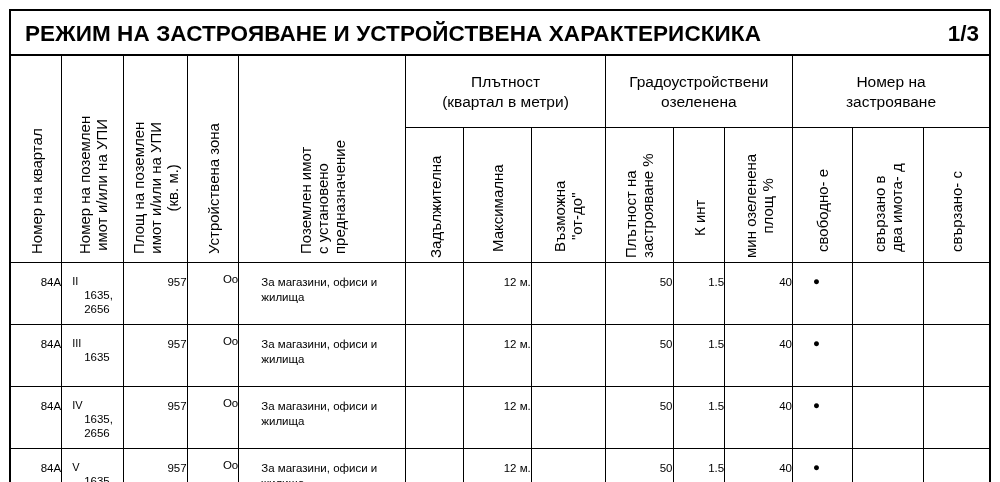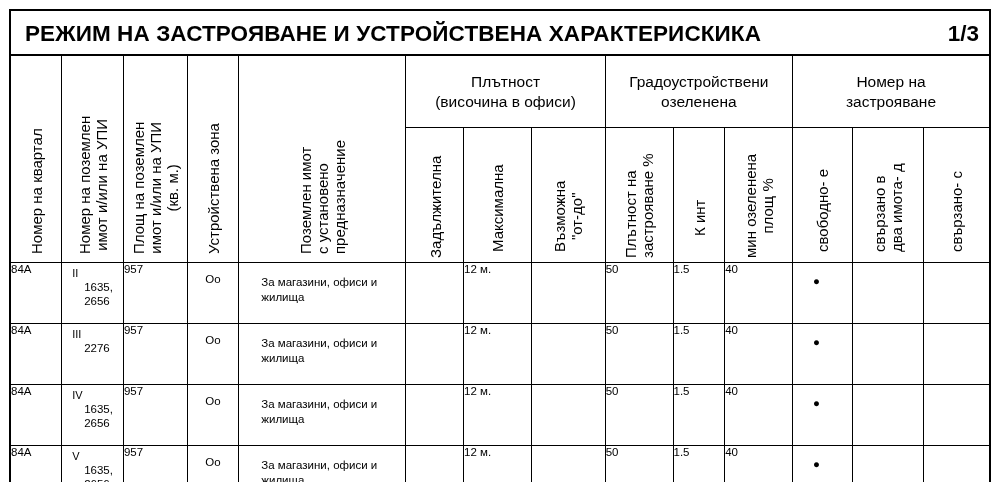--- a/index.html
+++ b/index.html
@@ -17,25 +17,25 @@
   .vert { height:205px; position:relative; }
   .vert .vt { position:absolute; left:50%; bottom:8px; transform-origin:left bottom;
               transform:rotate(-90deg) translate(0, 50%); white-space:nowrap;
               font-size:15px; line-height:17px; text-align:center; }
   .grp { height:71px; text-align:center; font-size:15.5px; line-height:20px; vertical-align:middle; }
   .sub { height:134px; position:relative; }
   .sub .vt { position:absolute; left:50%; bottom:8px; transform-origin:left bottom;
              transform:rotate(-90deg) translate(0, 50%); white-space:nowrap;
              font-size:15px; line-height:17px; text-align:left; }
   tr.data td { height:48px; font-size:11.5px; vertical-align:top; position:relative; }
-  .cc { text-align:left; }
-  .zone { text-align:center; padding-top:10px; }
+  .cc { text-align:right; padding-top:13px; }
+  .zone { text-align:right; padding-top:10px; }
   .purpose { padding:12px 3px 0 22px; line-height:15px; }
   .parcel { line-height:14px; padding-top:3px; }
-  .parcel .roman { padding-left:10px; font-size:11px; }
+  .parcel .roman { padding-left:10px; font-size:11px;margin-top:8px; }
   .parcel .nums { padding-left:22px; }
   .dot { font-size:16px; text-align:left; padding:12px 0 0 20px; }
 </style>
 </head>
 <body>
 
 <div class="wrap">
   <div class="titlebar">
     <div class="title">РЕЖИМ НА ЗАСТРОЯВАНЕ И УСТРОЙСТВЕНА ХАРАКТЕРИСКИКА</div>
     <div class="page">1/3</div>
@@ -68,21 +68,21 @@
       <th rowspan="2" class="vert">
         <div class="vt"><span>Площ на поземлен</span><br><span>имот и/или на УПИ</span><br><span>(кв. м.)</span></div>
       </th>
       <th rowspan="2" class="vert">
         <div class="vt"><span>Устройствена зона</span></div>
       </th>
       <th rowspan="2" class="vert">
         <div class="vt" style="text-align:left;"><span>Поземлен имот</span><br><span>с установено</span><br><span>предназначение</span></div>
       </th>
       <th colspan="3" class="grp">
-        <span>Плътност</span><br><span>(височина в офиси)</span>
+        <span>Плътност</span><br><span>(квартал в метри)</span>
       </th>
       <th colspan="3" class="grp">
         <span>Градоустройствени</span><br><span>озеленена</span>
       </th>
       <th colspan="3" class="grp">
         <span>Номер на</span><br><span>застрояване</span>
       </th>
     </tr>
     <tr>
       <th class="sub">
@@ -135,21 +135,21 @@
       <td class="cc">40</td>
       <td class="dot">●</td>
       <td class="cc"></td>
       <td class="cc"></td>
     </tr>
 
     <tr class="data">
       <td class="cc">84А</td>
       <td class="parcel">
             <div class="roman">III</div>
-            <div class="nums">2276</div>
+            <div class="nums">1635</div>
           </td>
       <td class="cc">957</td>
       <td class="zone">Оо</td>
       <td class="purpose">
             <div>За магазини, офиси и</div>
             <div>жилища</div>
           </td>
       <td class="cc"></td>
       <td class="cc">12 м.</td>
       <td class="cc"></td>

